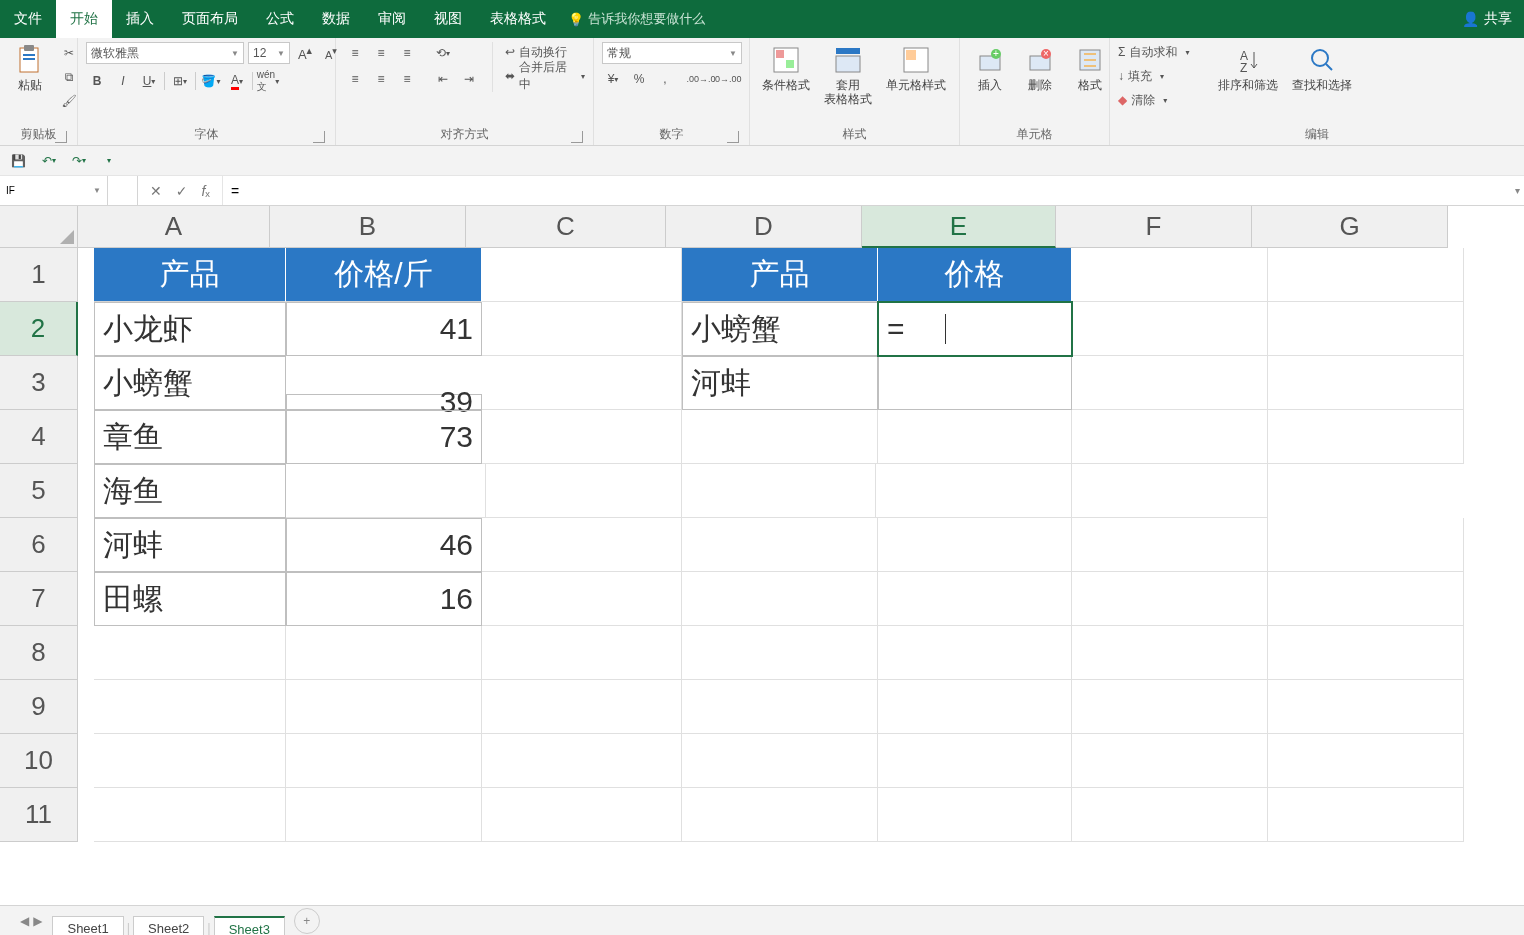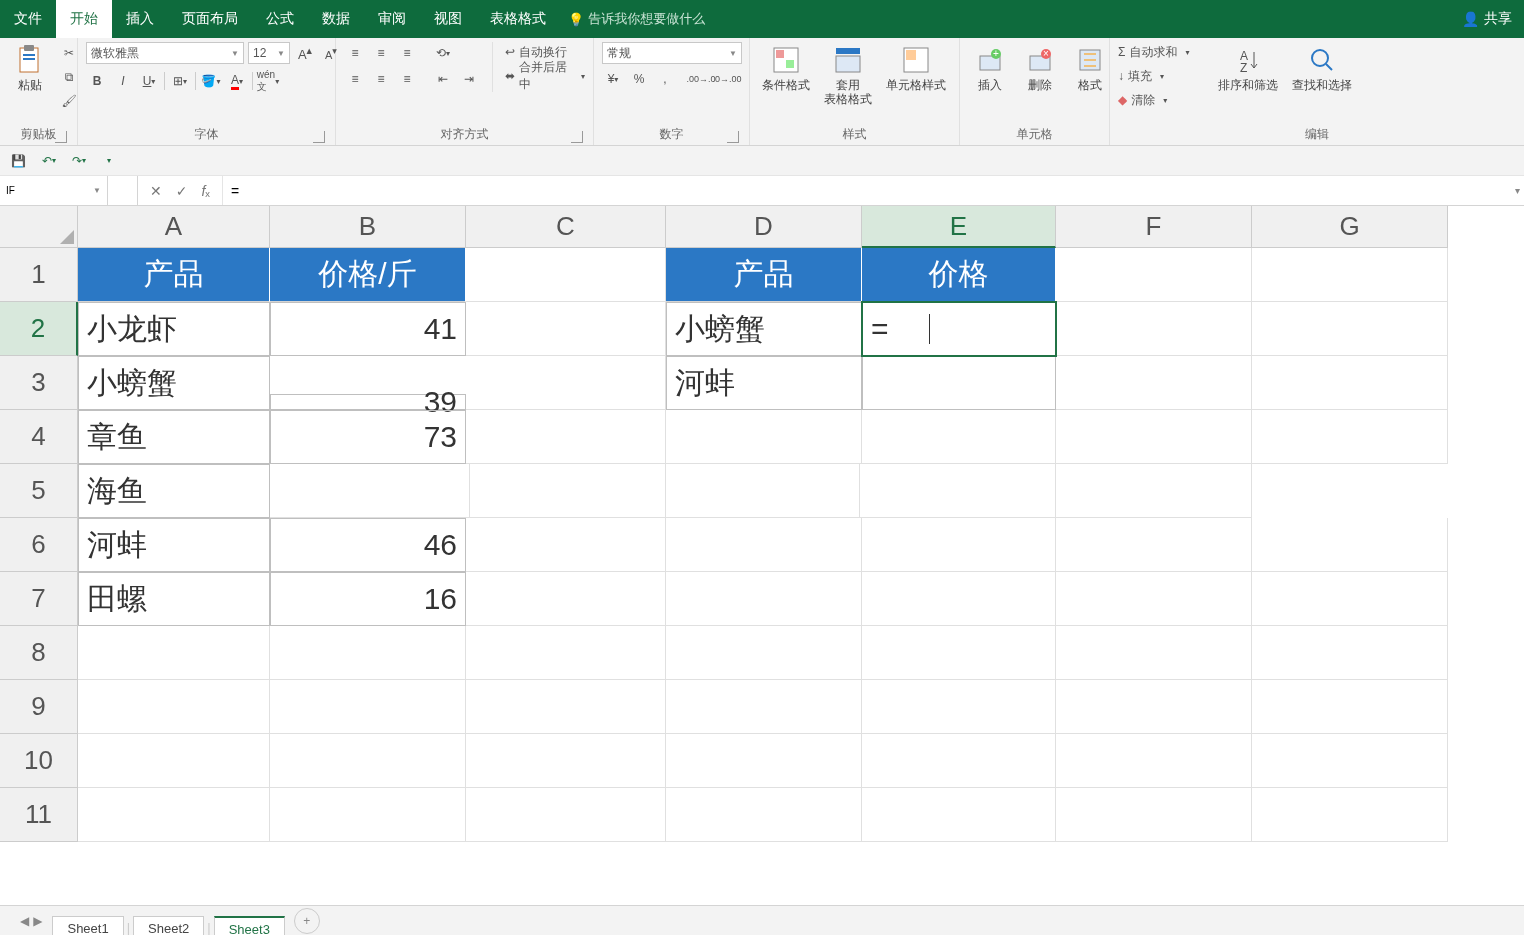--- a/index.html
+++ b/index.html
@@ -47,21 +47,21 @@
   
   .grid-area { position: relative; height: 640px; overflow: hidden; background: #fff; }
   .corner { position: absolute; left: 0; top: 0; width: 78px; height: 42px; border-right: 1px solid #ccc; border-bottom: 1px solid #ccc; background: #f0f0f0; }
   .corner::after { content: ""; position: absolute; right: 3px; bottom: 3px; width: 0; height: 0; border-left: 14px solid transparent; border-bottom: 14px solid #b0b0b0; }
   .col-headers { position: absolute; left: 78px; top: 0; height: 42px; display: flex; }
   .col-header { border-right: 1px solid #ccc; border-bottom: 1px solid #ccc; background: #f0f0f0; display: flex; align-items: center; justify-content: center; font-size: 26px; color: #555; }
   .col-header.active { background: #d8e8dc; color: #217346; border-bottom: 2px solid #217346; }
   .row-headers { position: absolute; left: 0; top: 42px; width: 78px; }
   .row-header { height: 54px; border-right: 1px solid #ccc; border-bottom: 1px solid #ccc; background: #f0f0f0; display: flex; align-items: center; justify-content: center; font-size: 26px; color: #555; }
   .row-header.active { background: #d8e8dc; color: #217346; border-right: 2px solid #217346; }
-  .cells { position: absolute; left: 78px; top: 42px; }
+  .cells { position: absolute; left: 94px; top: 42px; }
   .cell-row { display: flex; height: 54px; }
   .cell { border-right: 1px solid #e0e0e0; border-bottom: 1px solid #e0e0e0; padding: 0 8px; display: flex; align-items: center; font-size: 30px; color: #333; }
   .cell.header-cell { background: #2b78c5; color: #fff; justify-content: center; border-right: 1px solid #fff; border-bottom: 1px solid #d4d4d4; }
   .cell.num { justify-content: flex-end; }
   .cell.bordered { border: 1px solid #bfbfbf; }
   .cell.editing { outline: 2px solid #217346; outline-offset: -1px; position: relative; }
   .cell.editing .cursor { display: inline-block; width: 1px; height: 30px; background: #333; margin-left: 40px; }
   
   
   .sheet-bar { position: absolute; bottom: 0; left: 0; right: 0; height: 30px; background: #f3f3f3; border-top: 1px solid #d4d4d4; display: flex; align-items: center; padding-left: 20px; }

